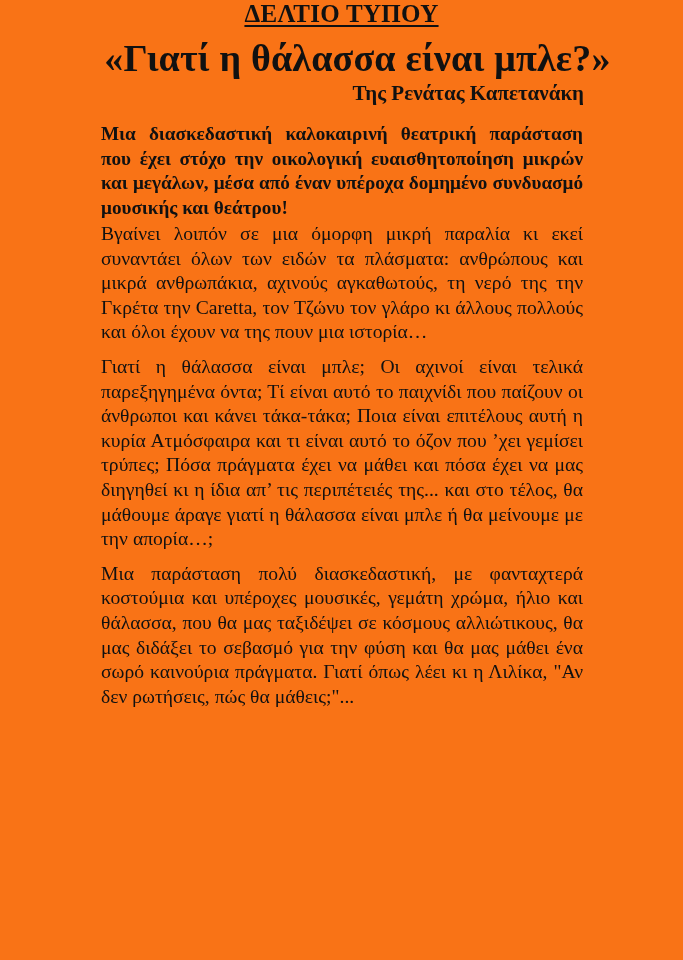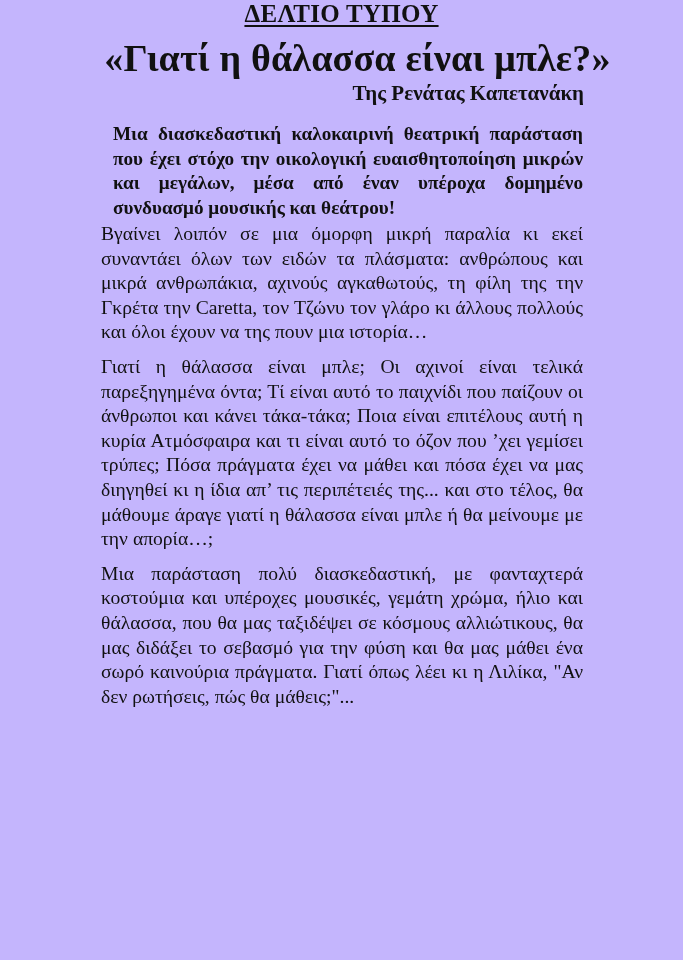--- a/index.html
+++ b/index.html
@@ -14,21 +14,21 @@
     position: relative;
     font-family: "Liberation Serif", serif;
     color: #111111;
   }
   .page {
     position: absolute;
     left: 0;
     top: 0;
     width: 683px;
     height: 960px;
-    background: #c4b5fd;
+    background: #f97316;
   }
   .doc-type {
     position: absolute;
     top: 0px;
     left: 0;
     width: 683px;
     text-align: center;
     font-weight: bold;
     font-size: 25px;
     line-height: 28px;
@@ -67,30 +67,29 @@
     font-size: 19.6px;
     line-height: 24.6px;
     text-align: justify;
     text-align-last: left;
   }
   .para.lead {
     font-weight: bold;
     font-size: 19.2px;
     line-height: 24.5px;
     margin-bottom: 2px;
-    margin-left: 12px;
   }
 </style>
 </head>
 <body>
 
 <div class="page">
   <div class="doc-type">ΔΕΛΤΙΟ ΤΥΠΟΥ</div>
   <div class="main-title">«Γιατί η θάλασσα είναι μπλε?»</div>
   <div class="author">Της Ρενάτας Καπετανάκη</div>
 
   <div class="body-text">
     <p class="para lead">Μια διασκεδαστική καλοκαιρινή θεατρική παράσταση που έχει στόχο την οικολογική ευαισθητοποίηση μικρών και μεγάλων, μέσα από έναν υπέροχα δομημένο συνδυασμό μουσικής και θεάτρου!</p>
-    <p class="para">Βγαίνει λοιπόν σε μια όμορφη μικρή παραλία κι εκεί συναντάει όλων των ειδών τα πλάσματα: ανθρώπους και μικρά ανθρωπάκια, αχινούς αγκαθωτούς, τη φίλη της την Γκρέτα την Caretta, τον Τζώνυ τον γλάρο κι άλλους πολλούς και όλοι έχουν να της πουν μια ιστορία…</p>
+    <p class="para">Βγαίνει λοιπόν σε μια όμορφη μικρή παραλία κι εκεί συναντάει όλων των ειδών τα πλάσματα: ανθρώπους και μικρά ανθρωπάκια, αχινούς αγκαθωτούς, τη νερό της την Γκρέτα την Caretta, τον Τζώνυ τον γλάρο κι άλλους πολλούς και όλοι έχουν να της πουν μια ιστορία…</p>
     <p class="para">Γιατί η θάλασσα είναι μπλε; Οι αχινοί είναι τελικά παρεξηγημένα όντα; Τί είναι αυτό το παιχνίδι που παίζουν οι άνθρωποι και κάνει τάκα-τάκα; Ποια είναι επιτέλους αυτή η κυρία Ατμόσφαιρα και τι είναι αυτό το όζον που ’χει γεμίσει τρύπες; Πόσα πράγματα έχει να μάθει και πόσα έχει να μας διηγηθεί κι η ίδια απ’ τις περιπέτειές της... και στο τέλος, θα μάθουμε άραγε γιατί η θάλασσα είναι μπλε ή θα μείνουμε με την απορία…;</p>
     <p class="para">Μια παράσταση πολύ διασκεδαστική, με φανταχτερά κοστούμια και υπέροχες μουσικές, γεμάτη χρώμα, ήλιο και θάλασσα, που θα μας ταξιδέψει σε κόσμους αλλιώτικους, θα μας διδάξει το σεβασμό για την φύση και θα μας μάθει ένα σωρό καινούρια πράγματα. Γιατί όπως λέει κι η Λιλίκα, "Αν δεν ρωτήσεις, πώς θα μάθεις;"...</p>
   </div>
 </div>
 
 </body></html>

